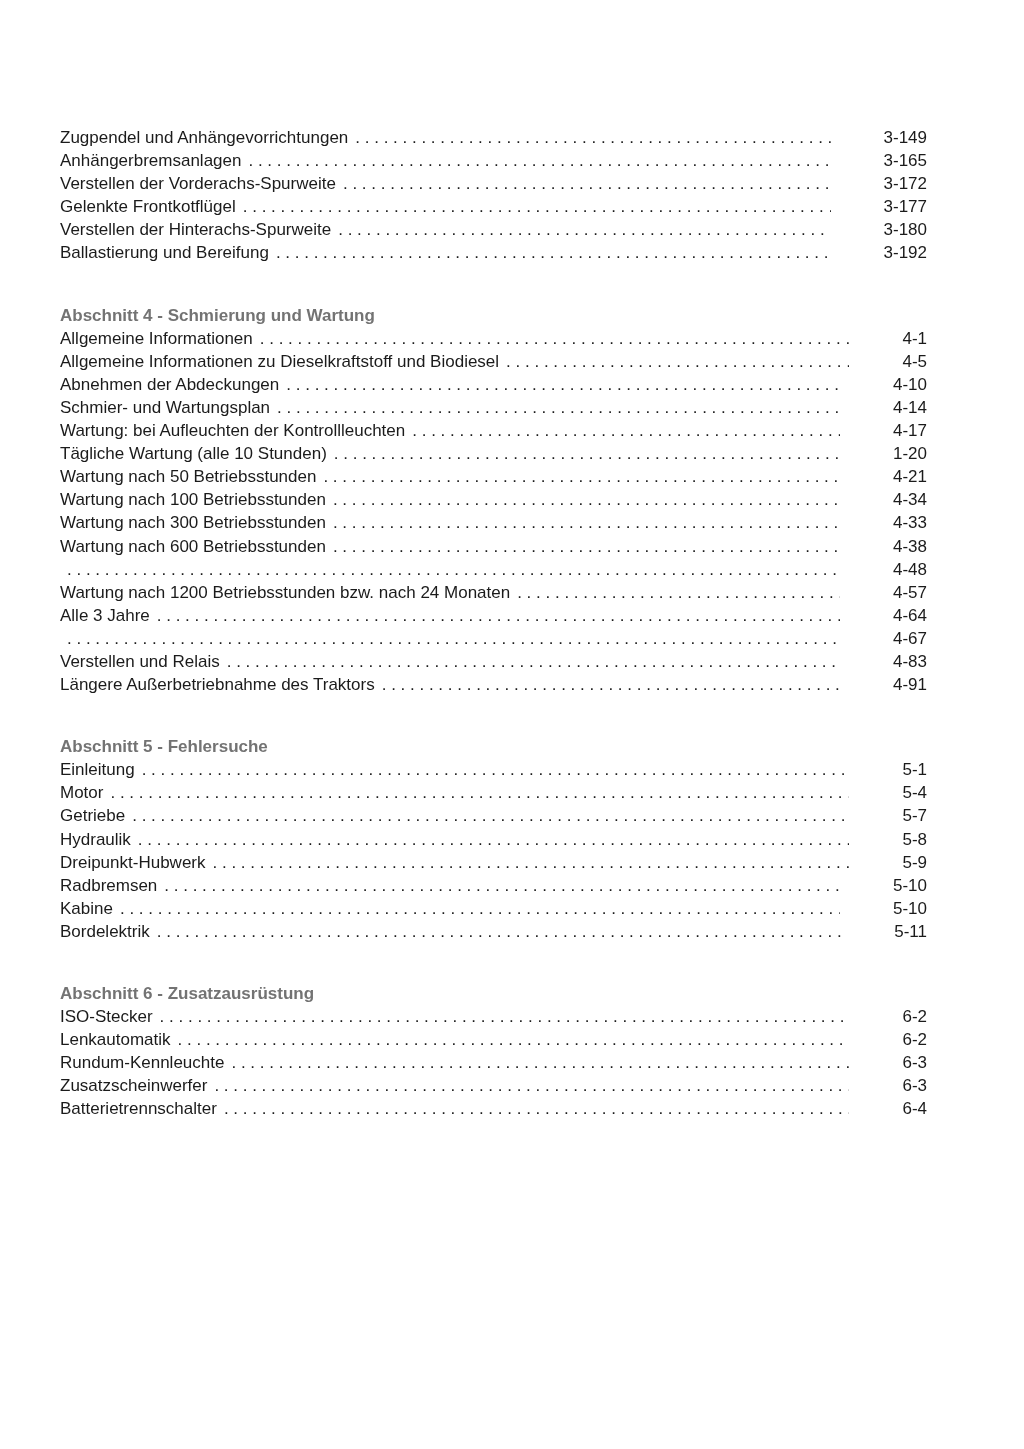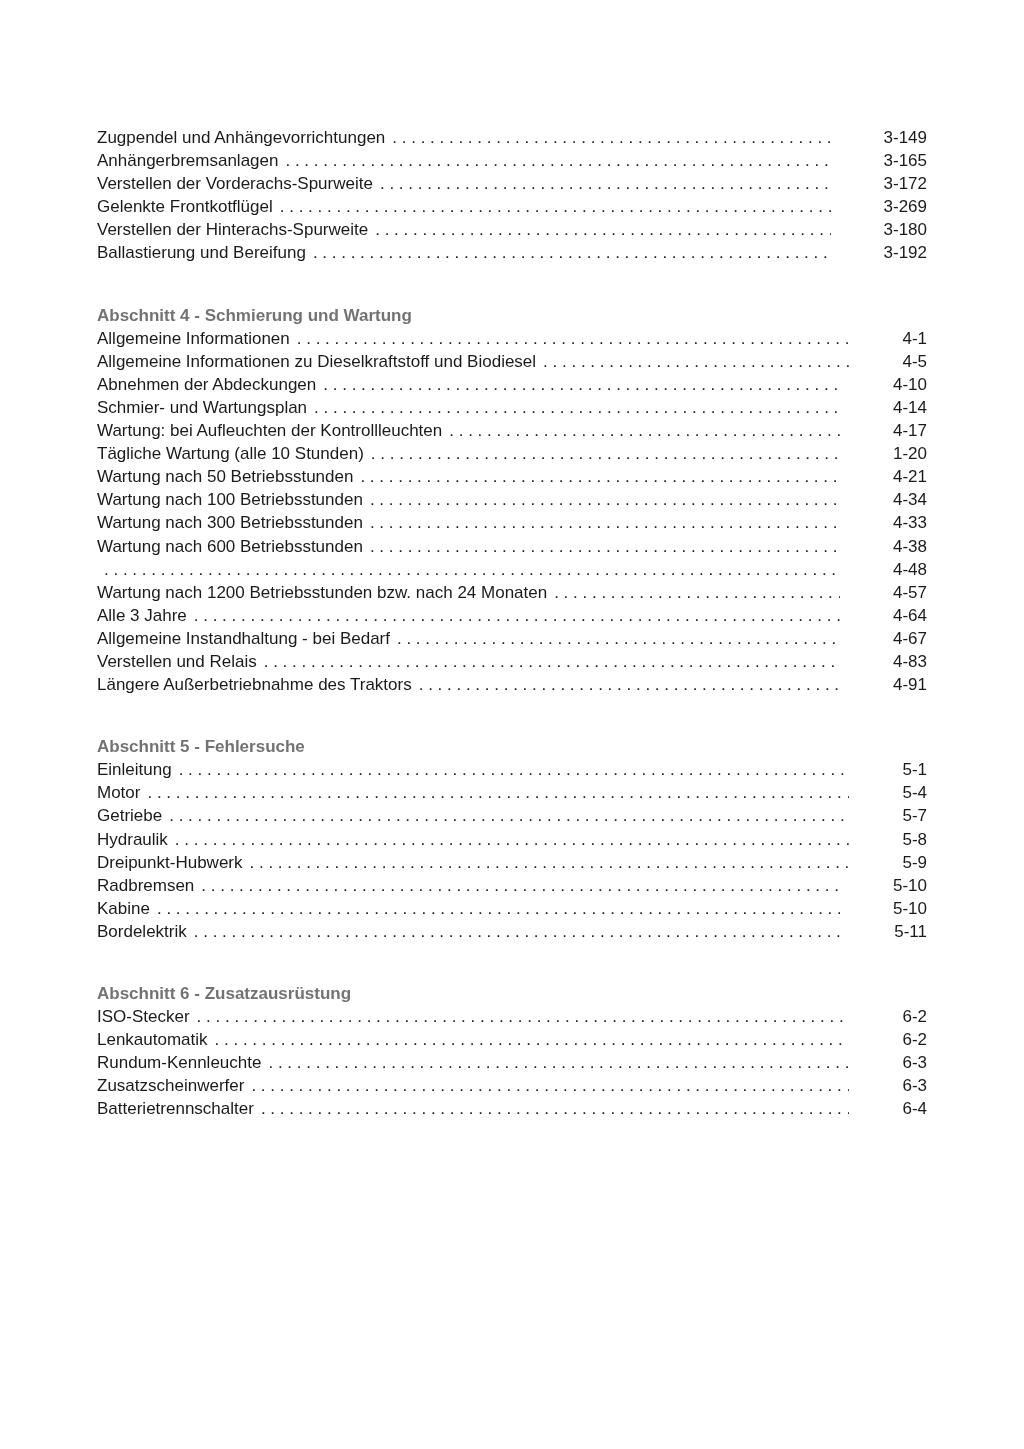--- a/index.html
+++ b/index.html
@@ -6,21 +6,21 @@
     margin: 0;
     padding: 0;
     background: #ffffff;
   }
   .page {
     position: relative;
     width: 1024px;
     height: 1449px;
     background: #ffffff;
     box-sizing: border-box;
-    padding: 126px 97px 0 97px;
+    padding: 126px 97px 0 60px;
     overflow: hidden;
     font-family: "Liberation Sans", "DejaVu Sans", sans-serif;
     font-size: 17px;
     line-height: 23.1px;
     color: #1b1b1b;
   }
   .toc-section.with-heading {
     margin-top: 39px;
   }
   .section-heading {
@@ -70,21 +70,21 @@
           <span class="entry-page">3-165</span>
         </div>
         <div class="entry">
           <span class="entry-title">Verstellen der Vorderachs-Spurweite</span>
           <span class="leader">. . . . . . . . . . . . . . . . . . . . . . . . . . . . . . . . . . . . . . . . . . . . . . . . . . . . . . . . . . . . . . . . . . . . . . . . . . . . . . . . . . . . . . . . . . . . . . . . . . . . . . . . . . . . . . . . . . . . . . . . . . . . . . . . . . . . . . . . . . . . . . . . . . . . . . . . . . . . . . . . </span>
           <span class="entry-page">3-172</span>
         </div>
         <div class="entry">
           <span class="entry-title">Gelenkte Frontkotflügel</span>
           <span class="leader">. . . . . . . . . . . . . . . . . . . . . . . . . . . . . . . . . . . . . . . . . . . . . . . . . . . . . . . . . . . . . . . . . . . . . . . . . . . . . . . . . . . . . . . . . . . . . . . . . . . . . . . . . . . . . . . . . . . . . . . . . . . . . . . . . . . . . . . . . . . . . . . . . . . . . . . . . . . . . . . . </span>
-          <span class="entry-page">3-269</span>
+          <span class="entry-page">3-177</span>
         </div>
         <div class="entry">
           <span class="entry-title">Verstellen der Hinterachs-Spurweite</span>
           <span class="leader">. . . . . . . . . . . . . . . . . . . . . . . . . . . . . . . . . . . . . . . . . . . . . . . . . . . . . . . . . . . . . . . . . . . . . . . . . . . . . . . . . . . . . . . . . . . . . . . . . . . . . . . . . . . . . . . . . . . . . . . . . . . . . . . . . . . . . . . . . . . . . . . . . . . . . . . . . . . . . . . . </span>
           <span class="entry-page">3-180</span>
         </div>
         <div class="entry">
           <span class="entry-title">Ballastierung und Bereifung</span>
           <span class="leader">. . . . . . . . . . . . . . . . . . . . . . . . . . . . . . . . . . . . . . . . . . . . . . . . . . . . . . . . . . . . . . . . . . . . . . . . . . . . . . . . . . . . . . . . . . . . . . . . . . . . . . . . . . . . . . . . . . . . . . . . . . . . . . . . . . . . . . . . . . . . . . . . . . . . . . . . . . . . . . . . </span>
           <span class="entry-page">3-192</span>
@@ -150,21 +150,20 @@
           <span class="entry-title">Wartung nach 1200 Betriebsstunden bzw. nach 24 Monaten</span>
           <span class="leader">. . . . . . . . . . . . . . . . . . . . . . . . . . . . . . . . . . . . . . . . . . . . . . . . . . . . . . . . . . . . . . . . . . . . . . . . . . . . . . . . . . . . . . . . . . . . . . . . . . . . . . . . . . . . . . . . . . . . . . . . . . . . . . . . . . . . . . . . . . . . . . . . . . . . . . . . . . . . . . . . </span>
           <span class="entry-page">4-57</span>
         </div>
         <div class="entry">
           <span class="entry-title">Alle 3 Jahre</span>
           <span class="leader">. . . . . . . . . . . . . . . . . . . . . . . . . . . . . . . . . . . . . . . . . . . . . . . . . . . . . . . . . . . . . . . . . . . . . . . . . . . . . . . . . . . . . . . . . . . . . . . . . . . . . . . . . . . . . . . . . . . . . . . . . . . . . . . . . . . . . . . . . . . . . . . . . . . . . . . . . . . . . . . . </span>
           <span class="entry-page">4-64</span>
         </div>
         <div class="entry">
-          <span class="entry-title">Allgemeine Instandhaltung - bei Bedarf</span>
           <span class="leader">. . . . . . . . . . . . . . . . . . . . . . . . . . . . . . . . . . . . . . . . . . . . . . . . . . . . . . . . . . . . . . . . . . . . . . . . . . . . . . . . . . . . . . . . . . . . . . . . . . . . . . . . . . . . . . . . . . . . . . . . . . . . . . . . . . . . . . . . . . . . . . . . . . . . . . . . . . . . . . . . </span>
           <span class="entry-page">4-67</span>
         </div>
         <div class="entry">
           <span class="entry-title">Verstellen und Relais</span>
           <span class="leader">. . . . . . . . . . . . . . . . . . . . . . . . . . . . . . . . . . . . . . . . . . . . . . . . . . . . . . . . . . . . . . . . . . . . . . . . . . . . . . . . . . . . . . . . . . . . . . . . . . . . . . . . . . . . . . . . . . . . . . . . . . . . . . . . . . . . . . . . . . . . . . . . . . . . . . . . . . . . . . . . </span>
           <span class="entry-page">4-83</span>
         </div>
         <div class="entry">
           <span class="entry-title">Längere Außerbetriebnahme des Traktors</span>

